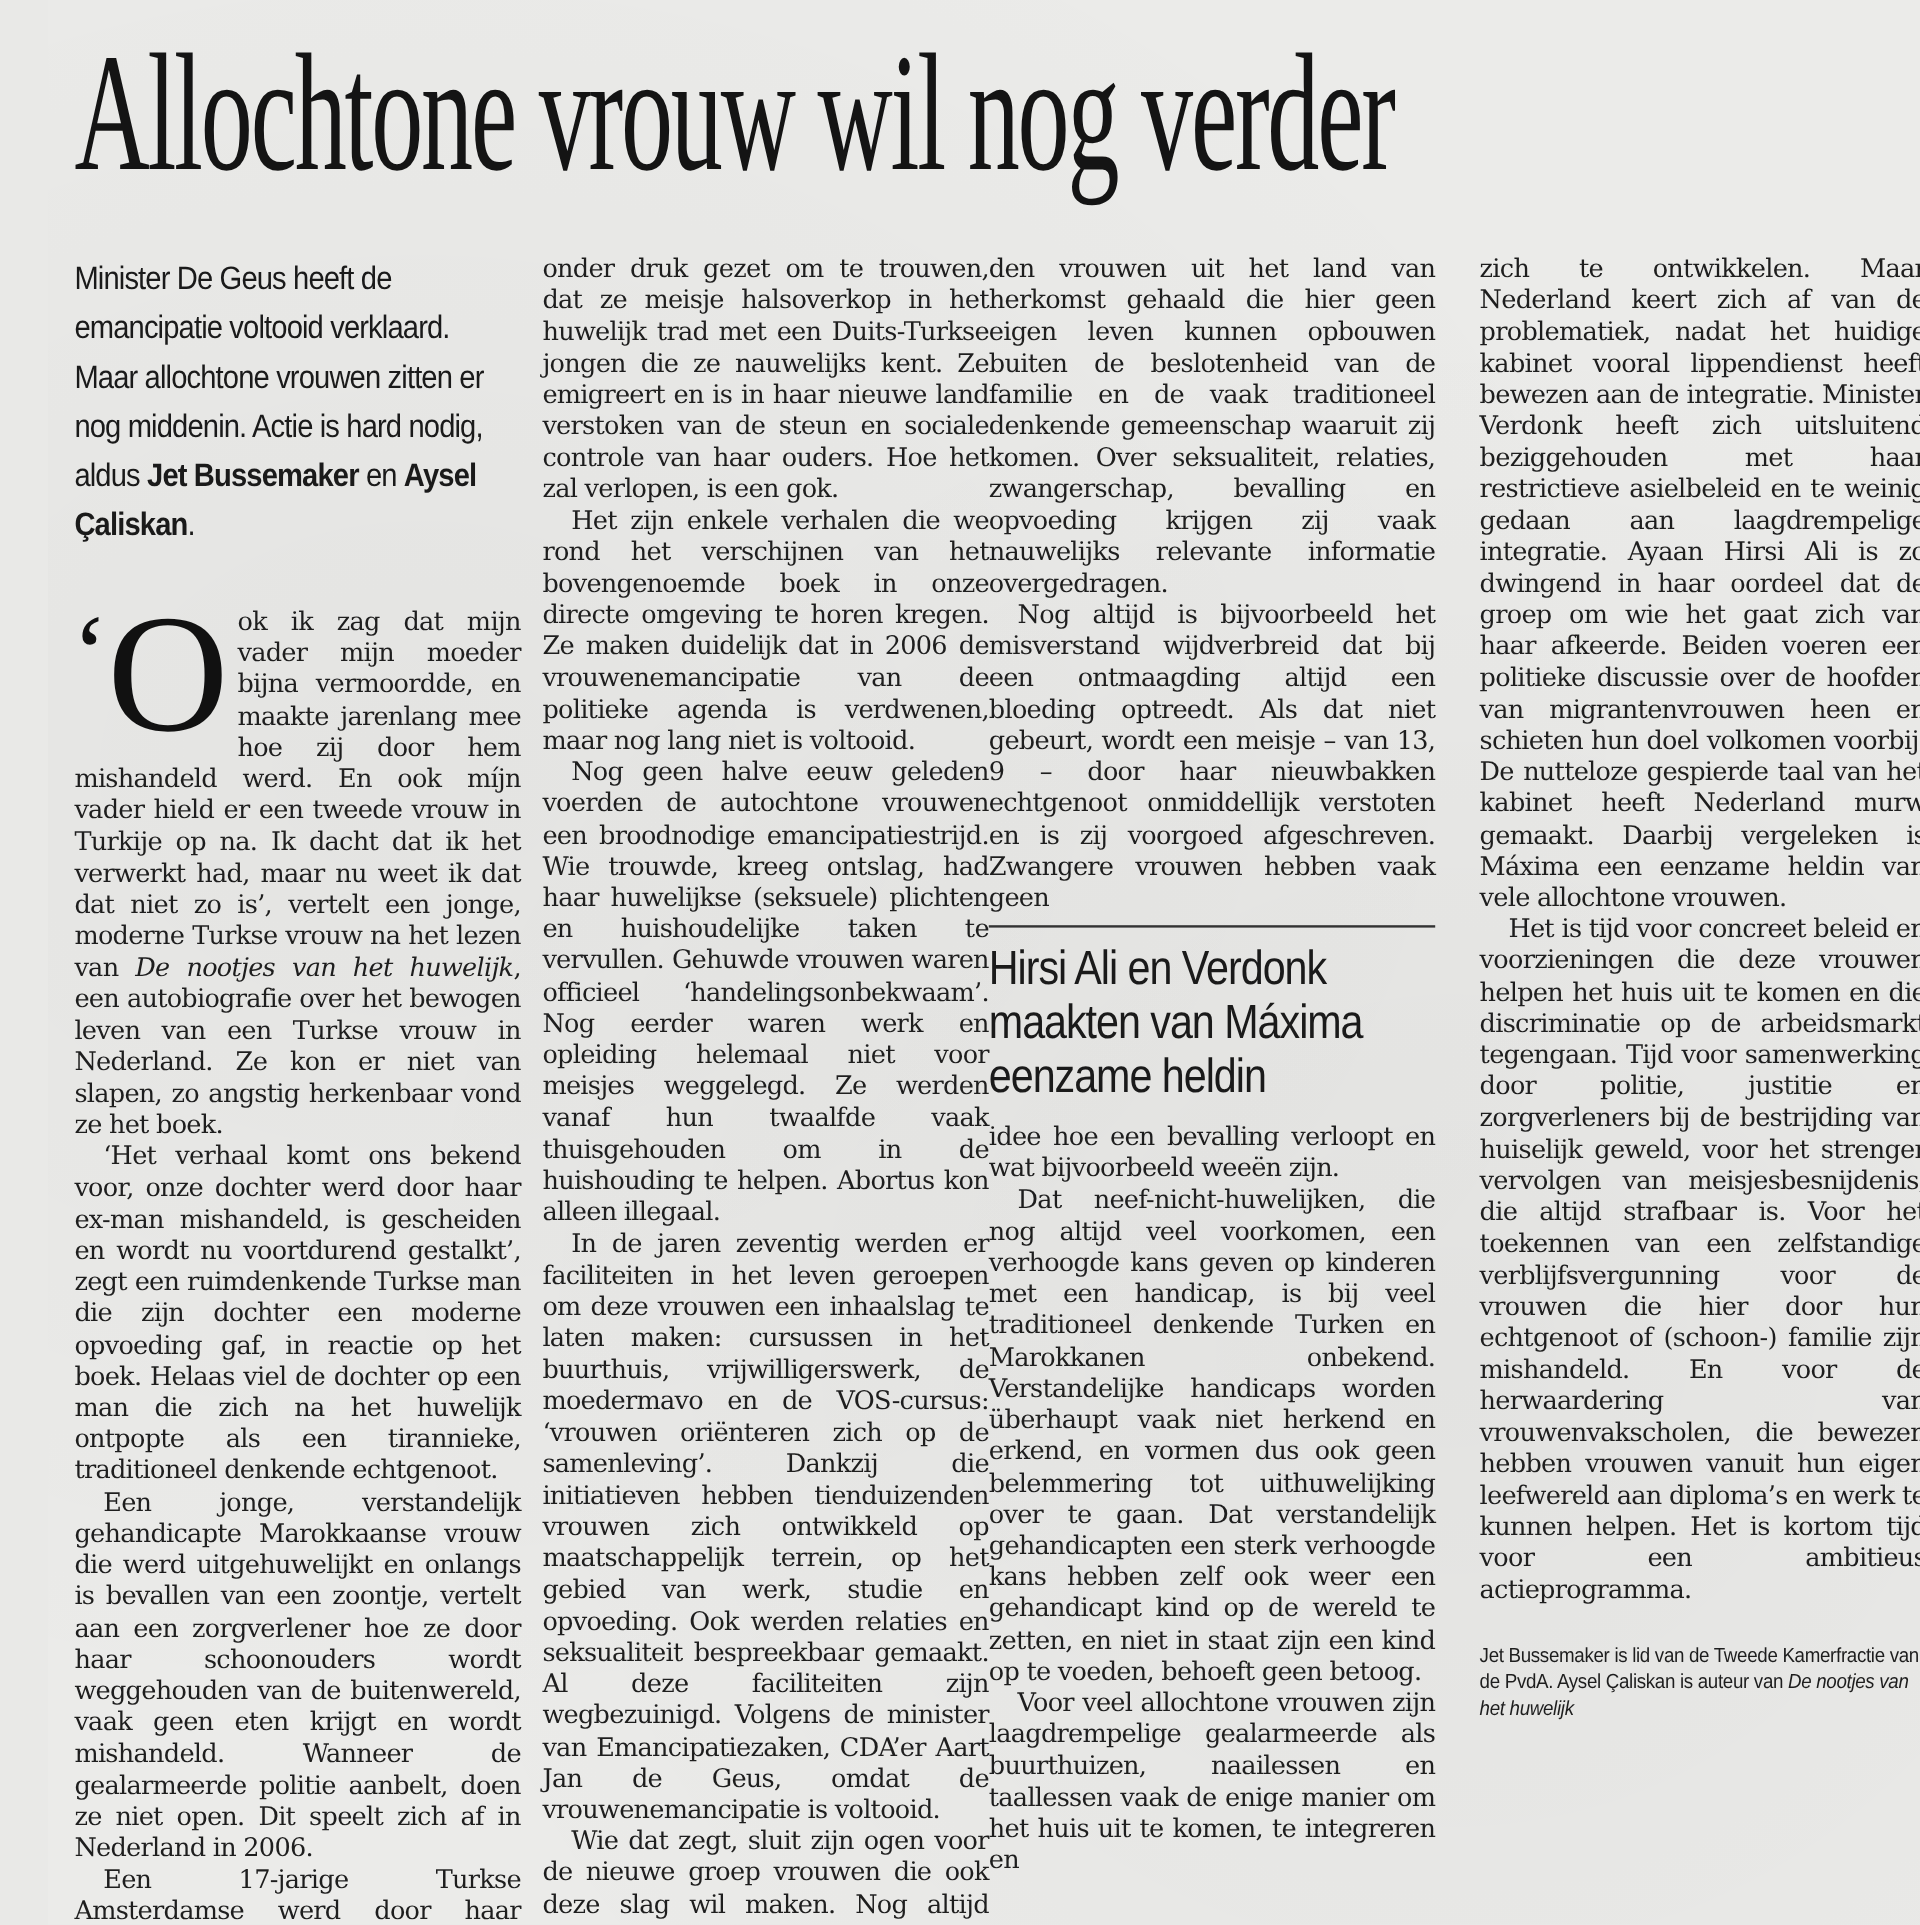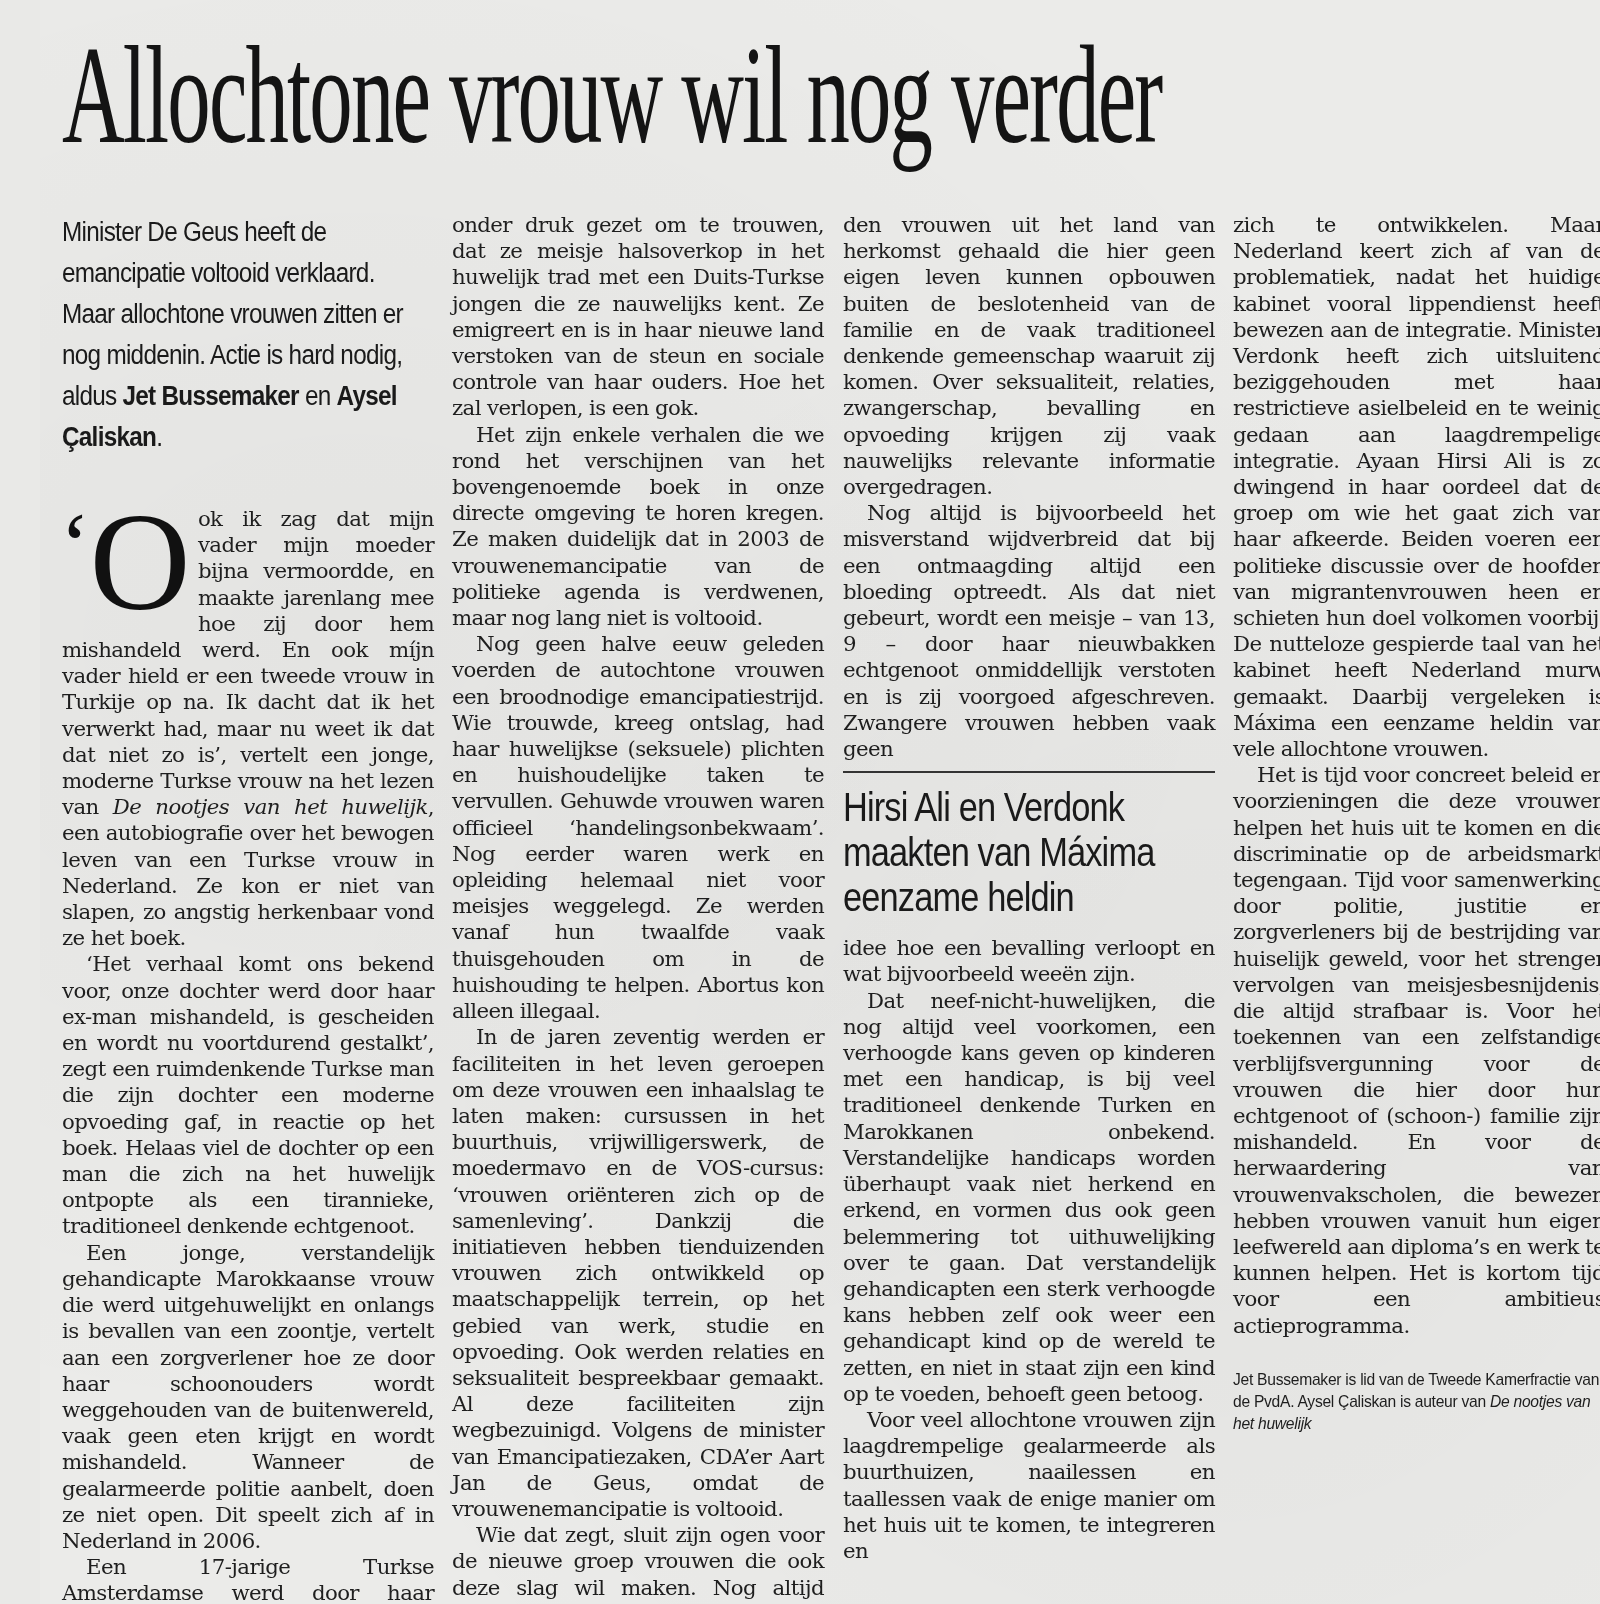--- a/index.html
+++ b/index.html
@@ -40,21 +40,21 @@
     line-height: 26.2px;
     text-align: justify;
     hyphens: manual;
     font-family: "DejaVu Serif", serif;
     letter-spacing: -0.6px;
   }
   .col p { text-indent: 0; }
   .col p.ind { text-indent: 24px; }
   #col1 { left: 22px; }
   #col2 { left: 412px; }
-  #col3 { left: 803px; }
+  #col3 { left: 784px; }
   #col4 { left: 1193px; }
 
   .intro {
     font-family: "Liberation Sans", sans-serif;
     font-size: 27px;
     line-height: 41px;
     letter-spacing: -0.8px;
     text-align: left;
     transform: scaleX(0.9);
     transform-origin: left top;
@@ -122,21 +122,21 @@
       <span class="dropcap"><span class="q">‘</span><span>O</span></span>
       <p><span>ok ik zag dat mijn vader mijn moeder bijna vermoordde, en maakte jarenlang mee hoe zij door hem mishandeld werd. En ook míjn vader hield er een tweede vrouw in Turkije op na. Ik dacht dat ik het verwerkt had, maar nu weet ik dat dat niet zo is’, vertelt een jonge, moderne Turkse vrouw na het lezen van </span><i>De nootjes van het huwelijk</i><span>, een autobiografie over het bewogen leven van een Turkse vrouw in Nederland. Ze kon er niet van slapen, zo angstig herkenbaar vond ze het boek.</span></p>
     </div>
     <p class="ind">‘Het verhaal komt ons bekend voor, onze dochter werd door haar ex-man mishandeld, is gescheiden en wordt nu voortdurend gestalkt’, zegt een ruimdenkende Turkse man die zijn dochter een moderne opvoeding gaf, in reactie op het boek. Helaas viel de dochter op een man die zich na het huwelijk ontpopte als een tirannieke, traditioneel denkende echtgenoot.</p>
     <p class="ind">Een jonge, verstandelijk gehandicapte Marokkaanse vrouw die werd uitgehuwelijkt en onlangs is bevallen van een zoontje, vertelt aan een zorgverlener hoe ze door haar schoonouders wordt weggehouden van de buitenwereld, vaak geen eten krijgt en wordt mishandeld. Wanneer de gealarmeerde politie aanbelt, doen ze niet open. Dit speelt zich af in Nederland in 2006.</p>
     <p class="ind">Een 17-jarige Turkse Amsterdamse werd door haar familie zo</p>
   </div>
 
   <div class="col" id="col2">
     <p>onder druk gezet om te trouwen, dat ze meisje halsoverkop in het huwelijk trad met een Duits-Turkse jongen die ze nauwelijks kent. Ze emigreert en is in haar nieuwe land verstoken van de steun en sociale controle van haar ouders. Hoe het zal verlopen, is een gok.</p>
-    <p class="ind">Het zijn enkele verhalen die we rond het verschijnen van het bovengenoemde boek in onze directe omgeving te horen kregen. Ze maken duidelijk dat in 2003 de vrouwenemancipatie van de politieke agenda is verdwenen, maar nog lang niet is voltooid.</p>
+    <p class="ind">Het zijn enkele verhalen die we rond het verschijnen van het bovengenoemde boek in onze directe omgeving te horen kregen. Ze maken duidelijk dat in 2006 de vrouwenemancipatie van de politieke agenda is verdwenen, maar nog lang niet is voltooid.</p>
     <p class="ind">Nog geen halve eeuw geleden voerden de autochtone vrouwen een broodnodige emancipatiestrijd. Wie trouwde, kreeg ontslag, had haar huwelijkse (seksuele) plichten en huishoudelijke taken te vervullen. Gehuwde vrouwen waren officieel ‘handelingsonbekwaam’. Nog eerder waren werk en opleiding helemaal niet voor meisjes weggelegd. Ze werden vanaf hun twaalfde vaak thuisgehouden om in de huishouding te helpen. Abortus kon alleen illegaal.</p>
     <p class="ind">In de jaren zeventig werden er faciliteiten in het leven geroepen om deze vrouwen een inhaalslag te laten maken: cursussen in het buurthuis, vrijwilligerswerk, de moedermavo en de VOS-cursus: ‘vrouwen oriënteren zich op de samenleving’. Dankzij die initiatieven hebben tienduizenden vrouwen zich ontwikkeld op maatschappelijk terrein, op het gebied van werk, studie en opvoeding. Ook werden relaties en seksualiteit bespreekbaar gemaakt. Al deze faciliteiten zijn wegbezuinigd. Volgens de minister van Emancipatiezaken, CDA’er Aart Jan de Geus, omdat de vrouwenemancipatie is voltooid.</p>
     <p class="ind">Wie dat zegt, sluit zijn ogen voor de nieuwe groep vrouwen die ook deze slag wil maken. Nog altijd wor-</p>
   </div>
 
   <div class="col" id="col3">
     <p>den vrouwen uit het land van herkomst gehaald die hier geen eigen leven kunnen opbouwen buiten de beslotenheid van de familie en de vaak traditioneel denkende gemeenschap waaruit zij komen. Over seksualiteit, relaties, zwangerschap, bevalling en opvoeding krijgen zij vaak nauwelijks relevante informatie overgedragen.</p>
     <p class="ind">Nog altijd is bijvoorbeeld het misverstand wijdverbreid dat bij een ontmaagding altijd een bloeding optreedt. Als dat niet gebeurt, wordt een meisje – van 13, 9 – door haar nieuwbakken echtgenoot onmiddellijk verstoten en is zij voorgoed afgeschreven. Zwangere vrouwen hebben vaak geen</p>
     <div class="rule"></div>
     <div class="subhead">Hirsi Ali en Verdonk maakten van Máxima eenzame heldin</div>

